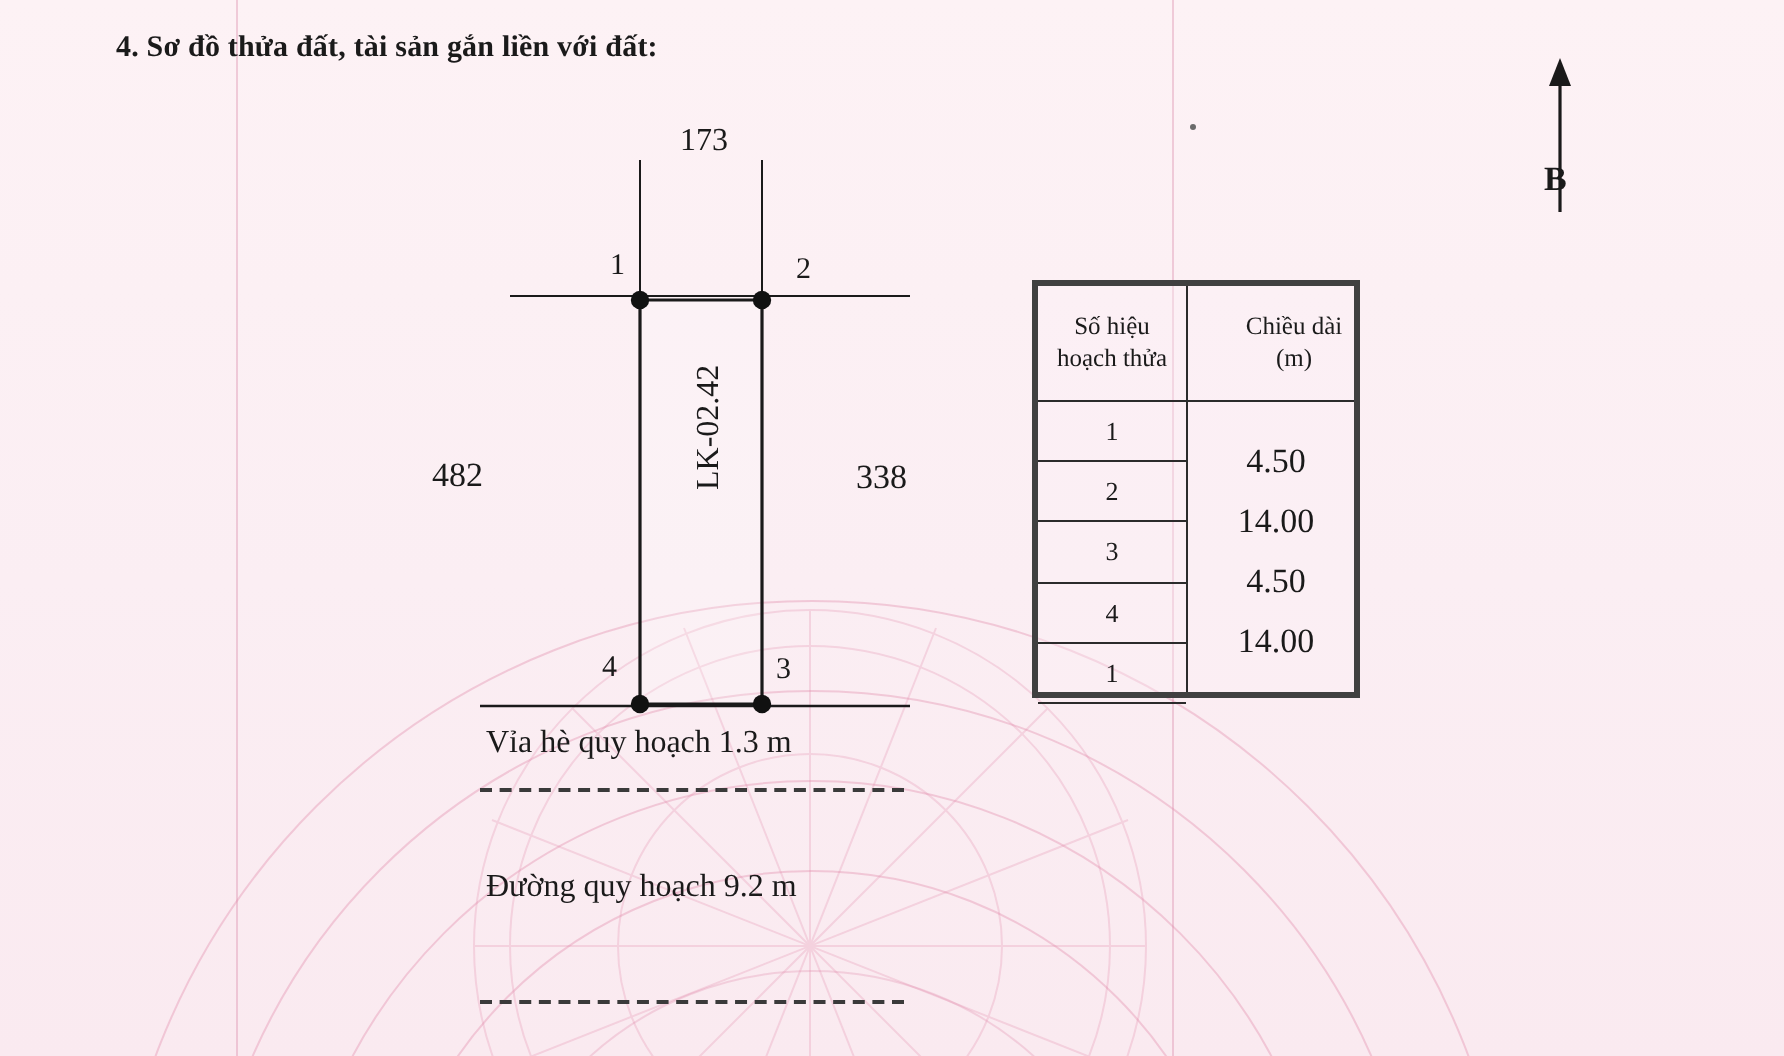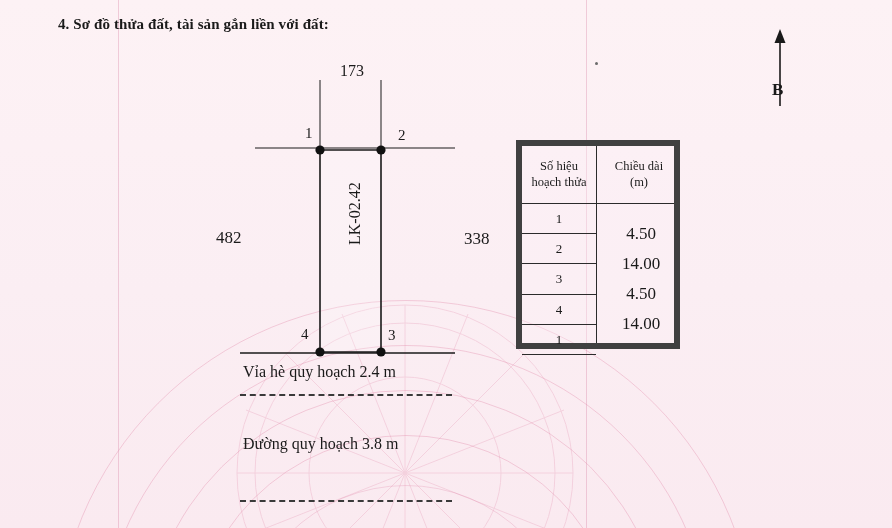--- a/index.html
+++ b/index.html
@@ -95,39 +95,39 @@
     position: absolute;
     font-size: 15px;
     white-space: nowrap;
   }
   .lbl-224   { left: 340px; top: 62px;  font-size: 16px; }
   .lbl-v1    { left: 305px; top: 125px; }
   .lbl-v2    { left: 398px; top: 127px; }
   .lbl-v4    { left: 301px; top: 326px; }
   .lbl-v3    { left: 388px; top: 327px; }
   .lbl-336   { left: 216px; top: 228px; font-size: 17px; }
-  .lbl-338   { left: 464px; top: 229px; font-size: 17px; }
+  .lbl-338   { left: 428px; top: 229px; font-size: 17px; }
   .lbl-lk {
     left: 346px;
     top: 245px;
     font-size: 16px;
     transform: rotate(-90deg);
     transform-origin: left top;
   }
   .lbl-sidewalk { left: 243px; top: 363px; font-size: 16px; }
   .lbl-road     { left: 243px; top: 435px; font-size: 16px; }
 
   
   .coord-table {
     position: absolute;
     left: 516px;
     top: 140px;
     width: 164px;
     height: 209px;
-    border: 6px solid #404040;
+    border: 3px solid #404040;
     box-sizing: border-box;
     background: rgba(253,242,246,0.35);
   }
   .coord-table .divider-v {
     position: absolute;
     top: 0; bottom: 0;
     left: 74px;
     width: 1px;
     background: #2b2b2b;
   }
@@ -144,21 +144,21 @@
     height: 100%;
     display: flex;
     flex-direction: column;
     align-items: center;
     justify-content: center;
     font-size: 12.5px;
     line-height: 1.25;
     text-align: center;
   }
   .coord-table .head .c1 { left: 0;    width: 74px; }
-  .coord-table .head .c2 { left: 73px; width: 88px; }
+  .coord-table .head .c2 { left: 84px; width: 88px; }
 
   .coord-table .rows {
     position: absolute;
     left: 0; right: 0; top: 58px; bottom: 0;
   }
   .coord-table .row {
     position: absolute;
     left: 0; right: 0;
     height: 30.2px;
     box-sizing: border-box;
@@ -259,22 +259,22 @@
 <div class="tiny-dot" style="left:595px; top:62px;"></div>
 
 <div class="lbl lbl-224">173</div>
 <div class="lbl lbl-v1">1</div>
 <div class="lbl lbl-v2">2</div>
 <div class="lbl lbl-v3">3</div>
 <div class="lbl lbl-v4">4</div>
 <div class="lbl lbl-336">482</div>
 <div class="lbl lbl-338">338</div>
 <div class="lbl lbl-lk">LK-02.42</div>
-<div class="lbl lbl-sidewalk">Vỉa hè quy hoạch 2.4 m</div>
-<div class="lbl lbl-road">Đường quy hoạch 3.8 m</div>
+<div class="lbl lbl-sidewalk">Vỉa hè quy hoạch 1.3 m</div>
+<div class="lbl lbl-road">Đường quy hoạch 9.2 m</div>
 
 <div class="coord-table">
   <div class="divider-v"></div>
 
   <div class="head">
     <div class="cell c1">
       <span>Số hiệu</span>
       <span>hoạch thửa</span>
     </div>
     <div class="cell c2">

